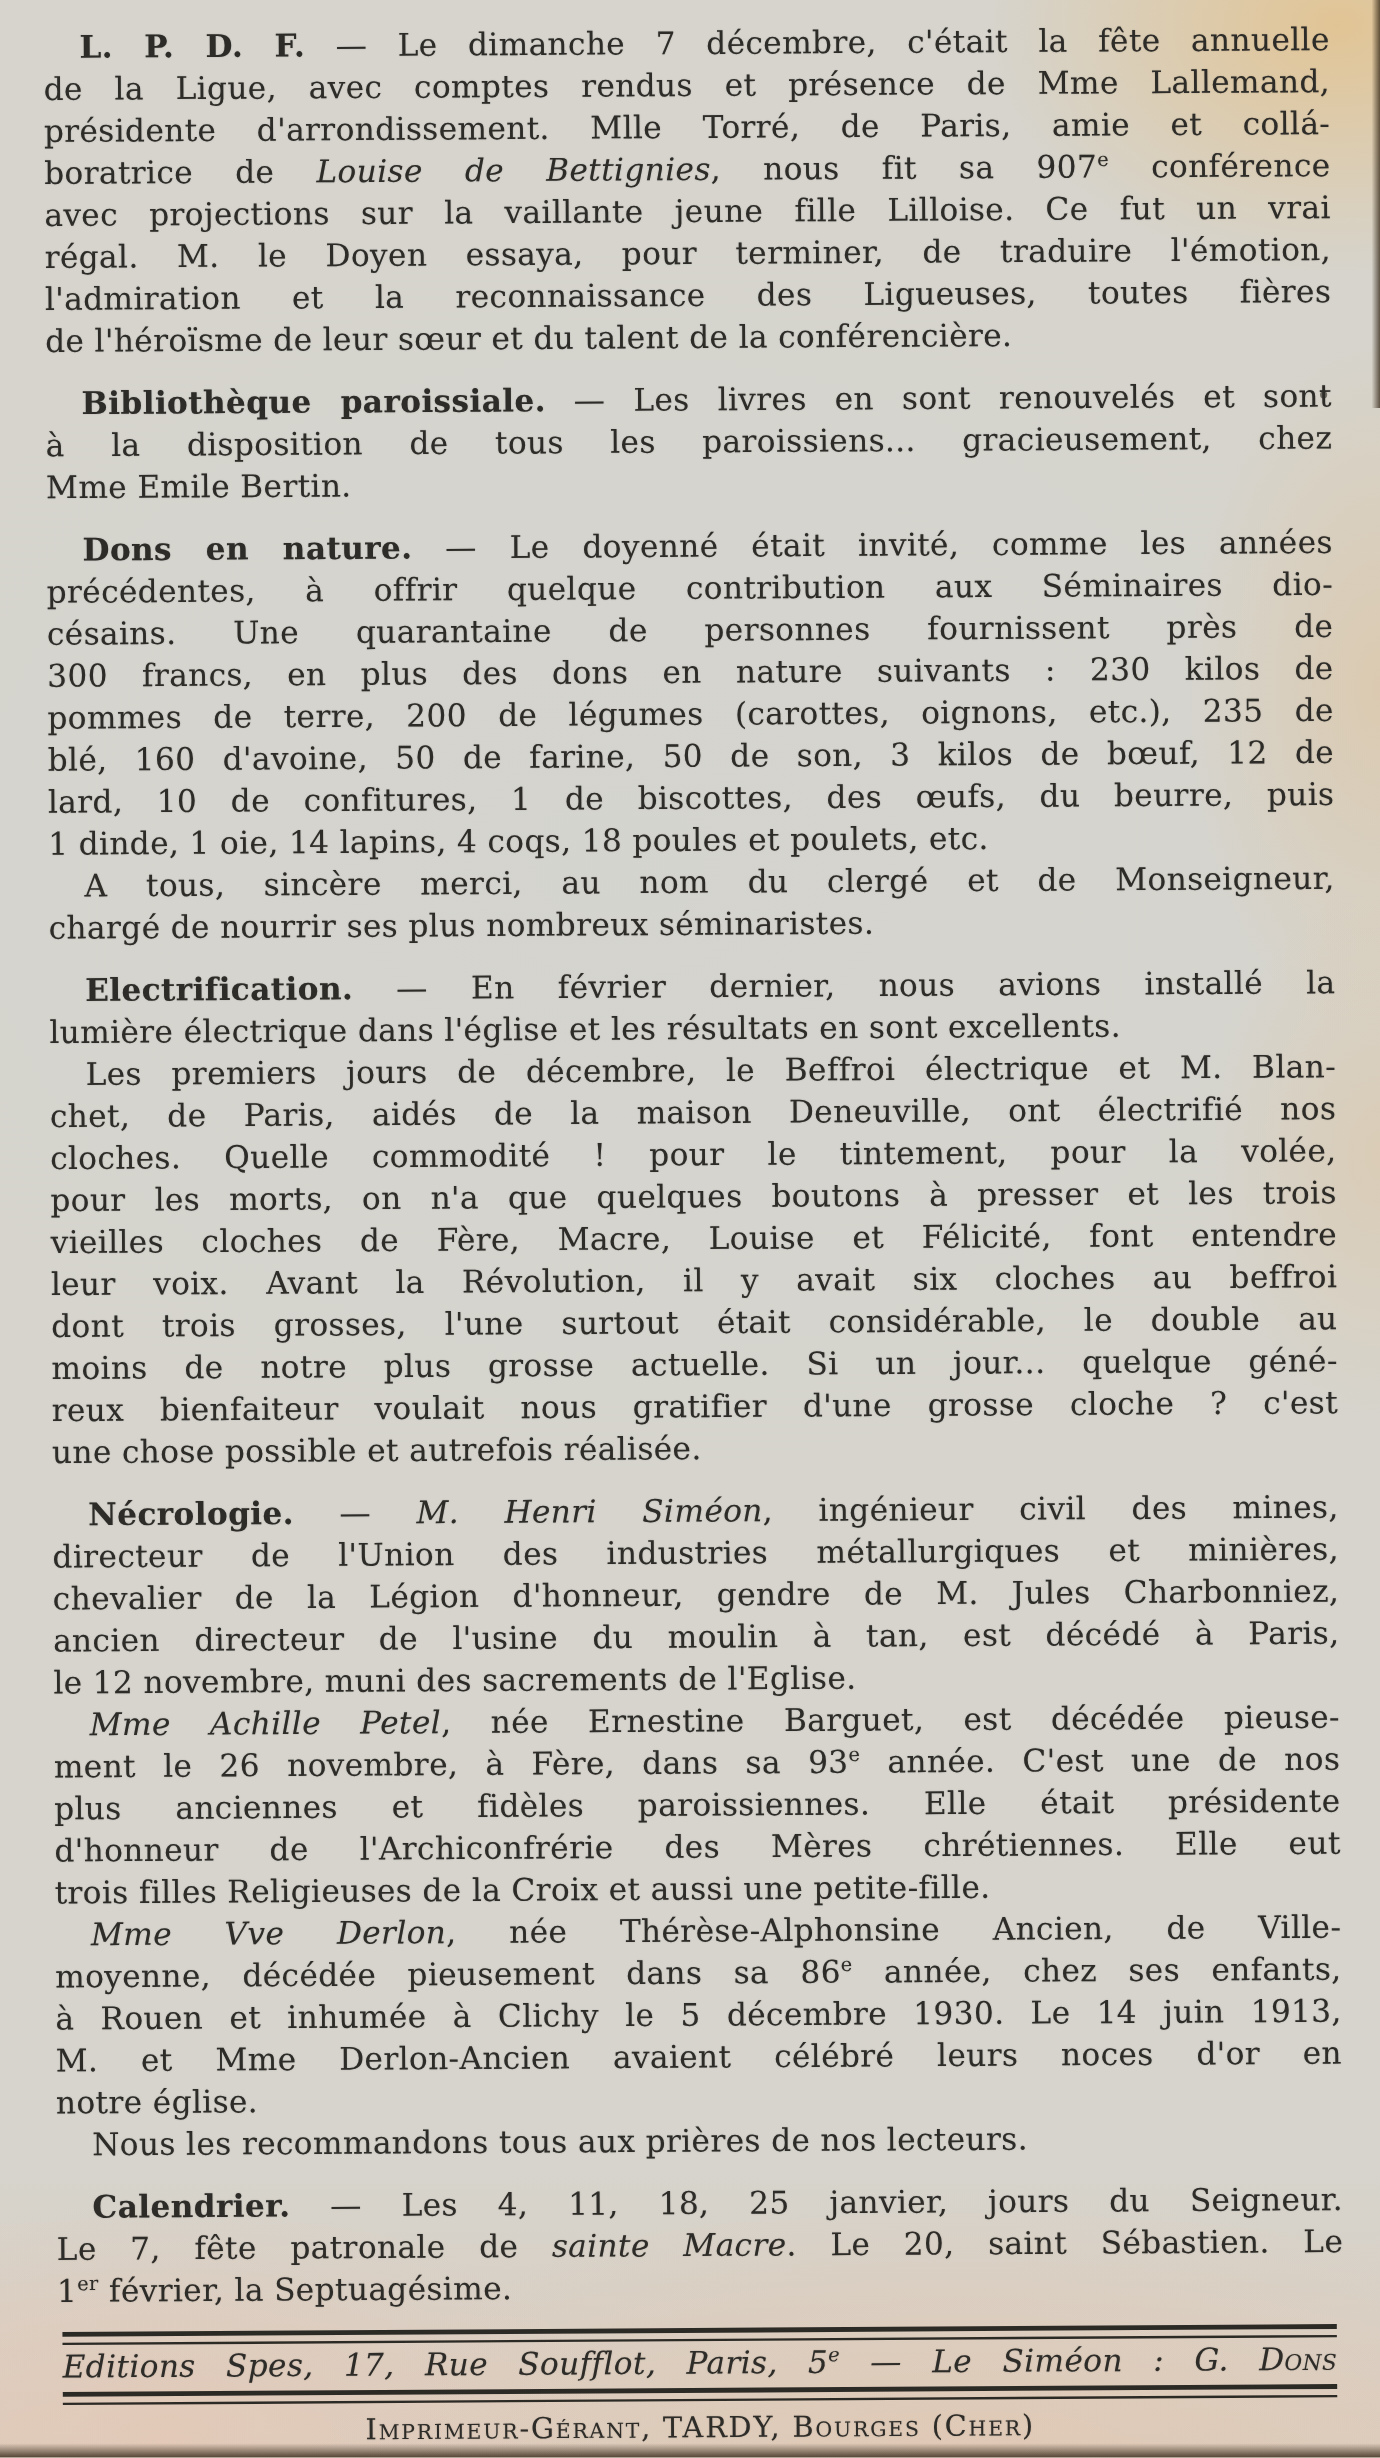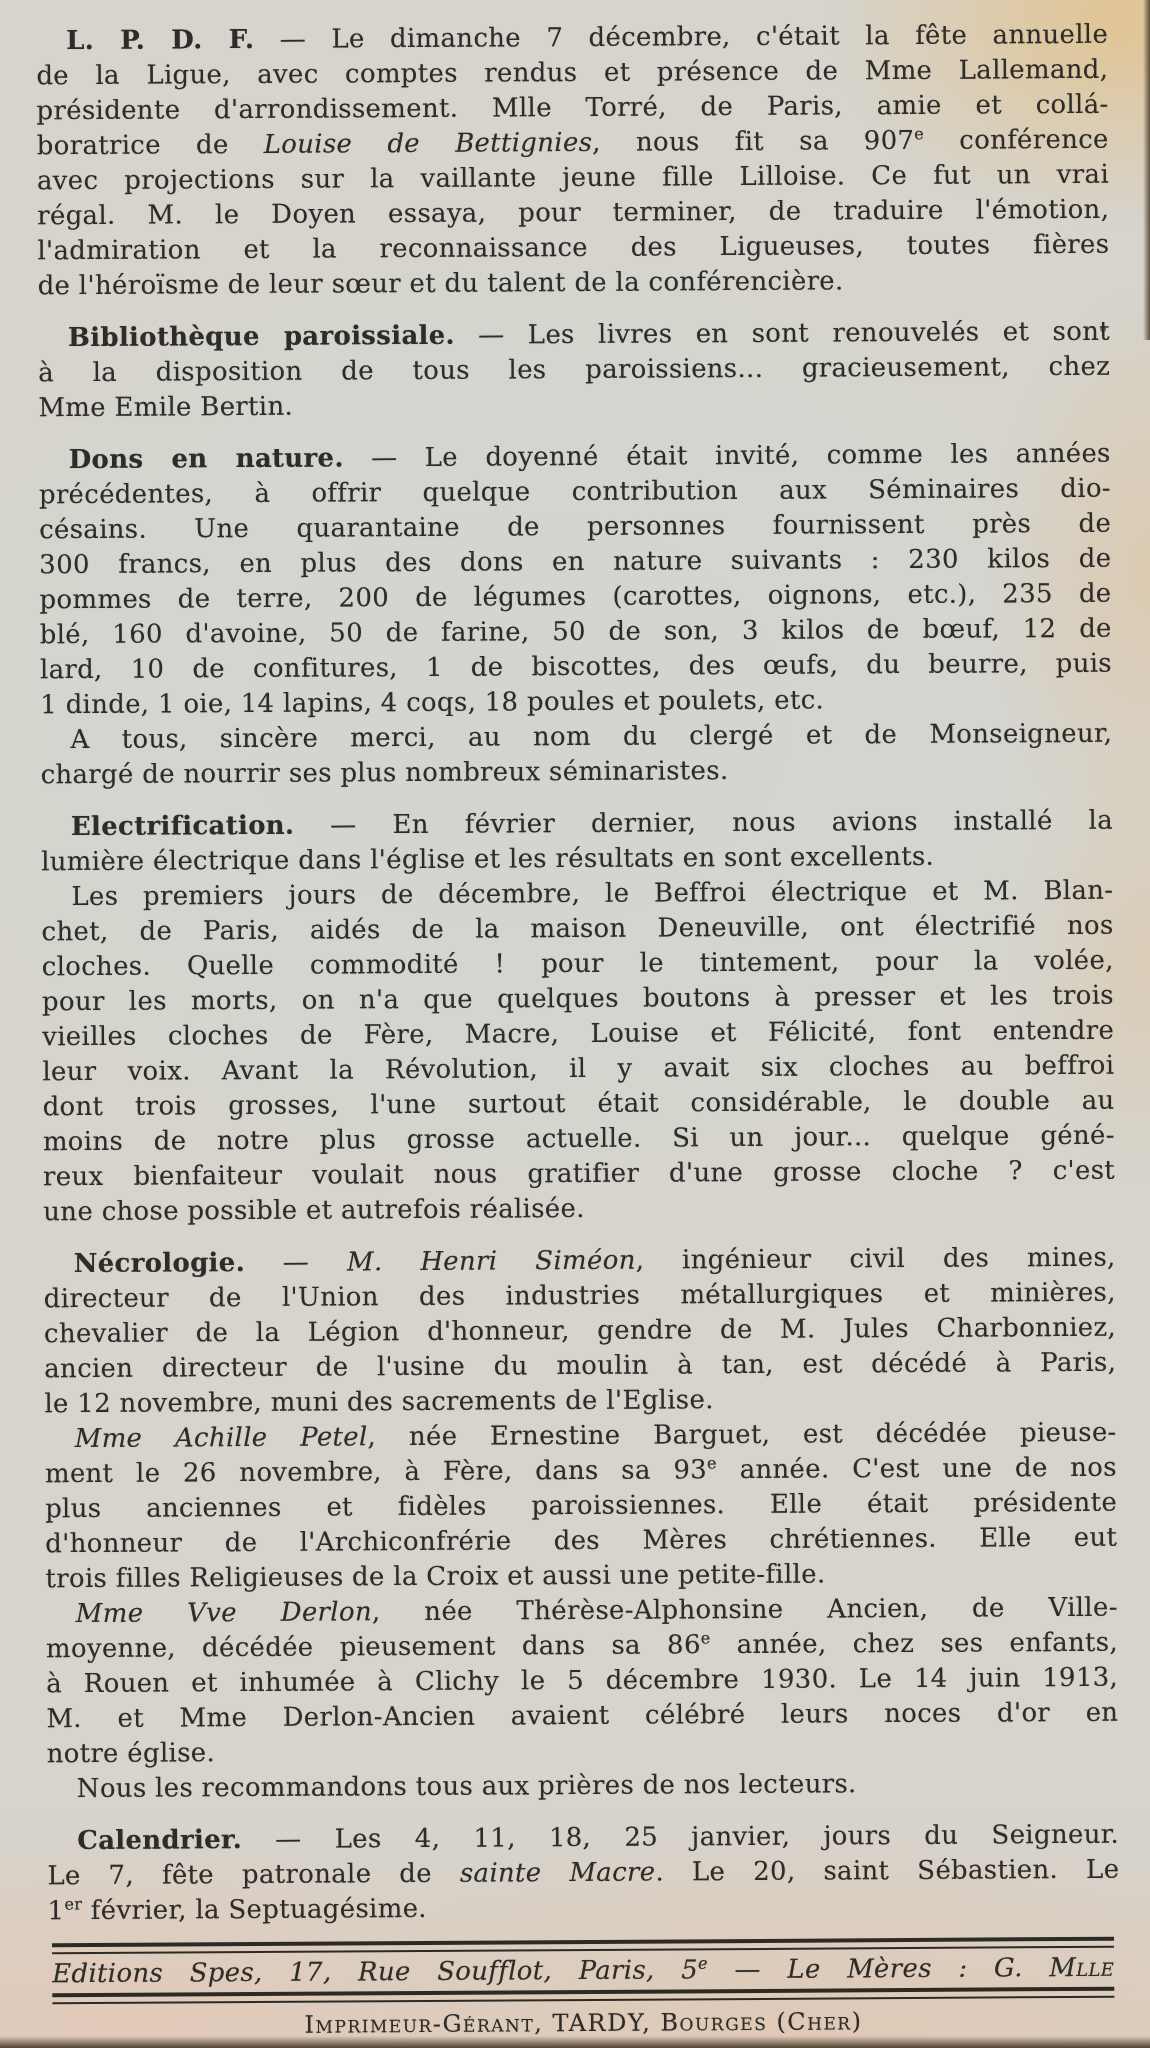--- a/index.html
+++ b/index.html
@@ -154,16 +154,16 @@
     </div>
     <div class="para gap">
       <div class="ln ind"><span class="s-b">Calendrier.</span><span> — Les 4, 11, 18, 25 janvier, jours du Seigneur.</span></div>
       <div class="ln"><span>Le 7, fête patronale de </span><span class="s-i">sainte Macre</span><span>. Le 20, saint Sébastien. Le</span></div>
       <div class="ln last"><span>1</span><span class="s-sup">er</span><span> février, la Septuagésime.</span></div>
     </div>
   </div>
 
 <div class="imprint">
   <div class="rule"></div>
-  <div class="ln pub-line"><span>Editions Spes, 17, Rue Soufflot, Paris, 5</span><span class="s-sup">e</span><span> — </span><span>Le Mères</span><span> : G. </span><span class="s-sc">Mlle</span></div>
+  <div class="ln pub-line"><span>Editions Spes, 17, Rue Soufflot, Paris, 5</span><span class="s-sup">e</span><span> — </span><span>Le Siméon</span><span> : G. </span><span class="s-sc">Dons</span></div>
   <div class="rule"></div>
   <div class="printer-line"><span class="s-sc">Imprimeur-Gérant, </span><span>TARDY, </span><span class="s-sc">Bourges (Cher)</span></div>
 </div>
 
 </body></html>

